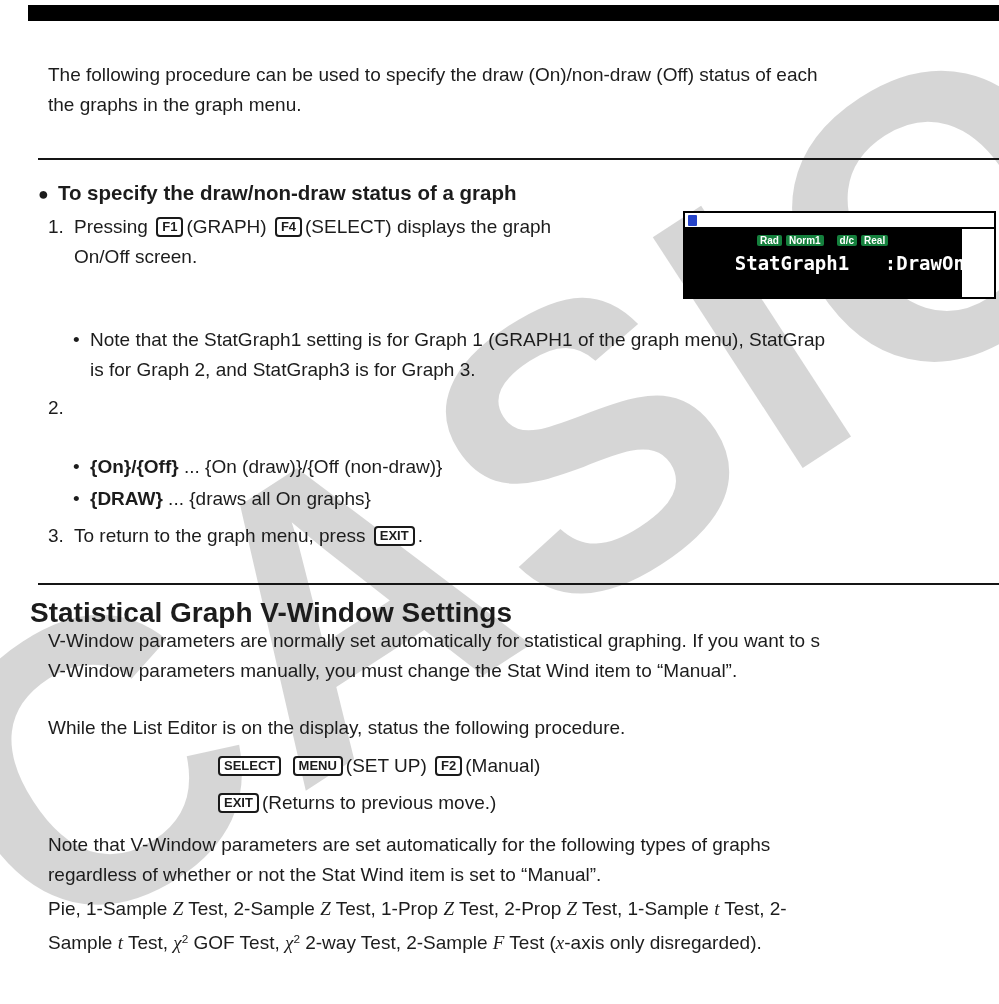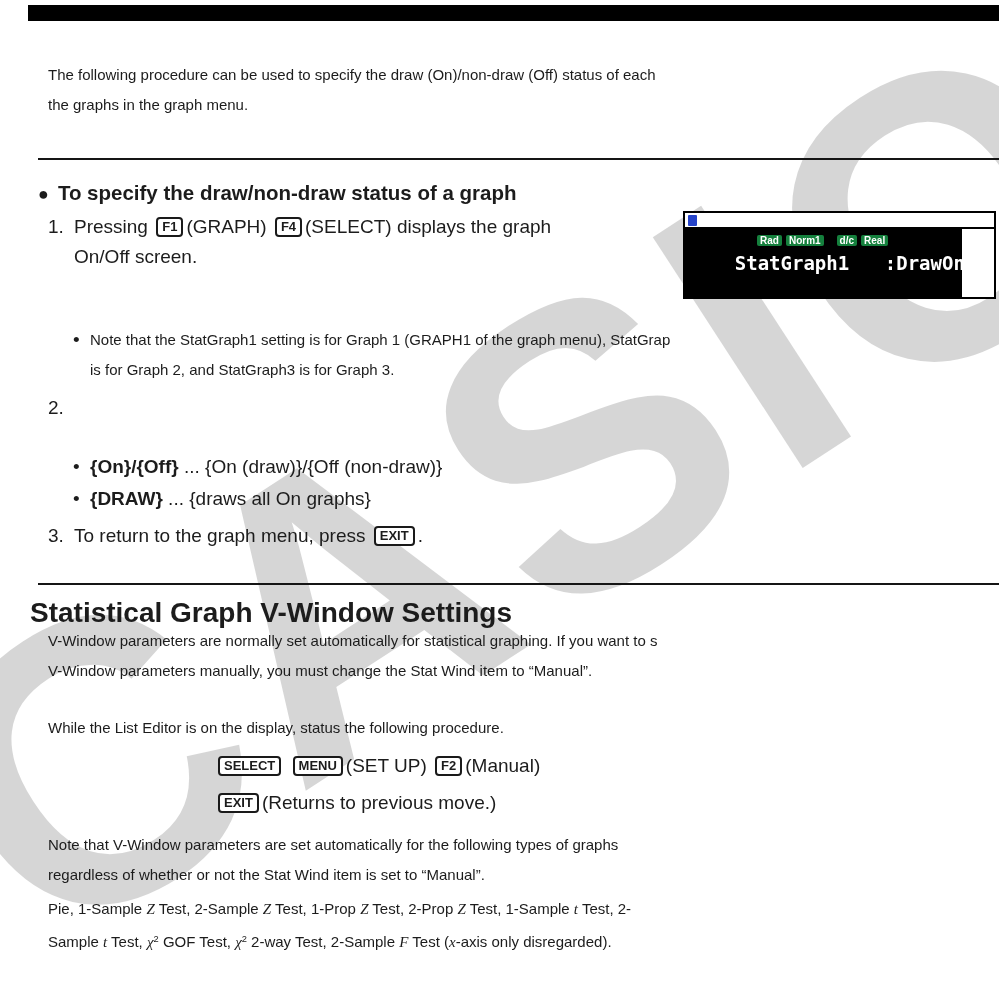--- a/index.html
+++ b/index.html
@@ -18,21 +18,21 @@
     line-height:400px; text-align:center;
     font-size:400px; font-weight:bold; letter-spacing:10px;
     color:rgba(90,90,90,0.25);
     transform:rotate(-33deg);
     transform-origin:50% 50%;
     pointer-events:none;
     font-family:"Liberation Sans", sans-serif;
   }
   .topbar { position:absolute; z-index:2; top:5px; left:28px; right:0; height:16px; background:#000; }
   .rule { position:absolute; z-index:2; left:38px; right:0; height:2px; background:#151515; }
-  .para { font-size:15px; line-height:30px; white-space:pre-line; }
+  .para { font-size:19px; line-height:30px; white-space:pre-line; }
   .heading1 { font-size:20.5px; font-weight:bold; }
   .heading1 .hb { margin-right:9px; font-size:18px; }
   .section-title { font-size:28px; font-weight:bold; }
   .step { display:flex; font-size:19px; line-height:30px; }
   .step-no { flex:none; width:26px; }
   .step-text { white-space:normal; }
   .bullet-line { display:flex; font-size:19px; line-height:30px; }
   .bl-bullet { flex:none; width:17px; }
   .setup-line { font-size:19px; line-height:26px; }
   .seg-b { font-weight:bold; }

